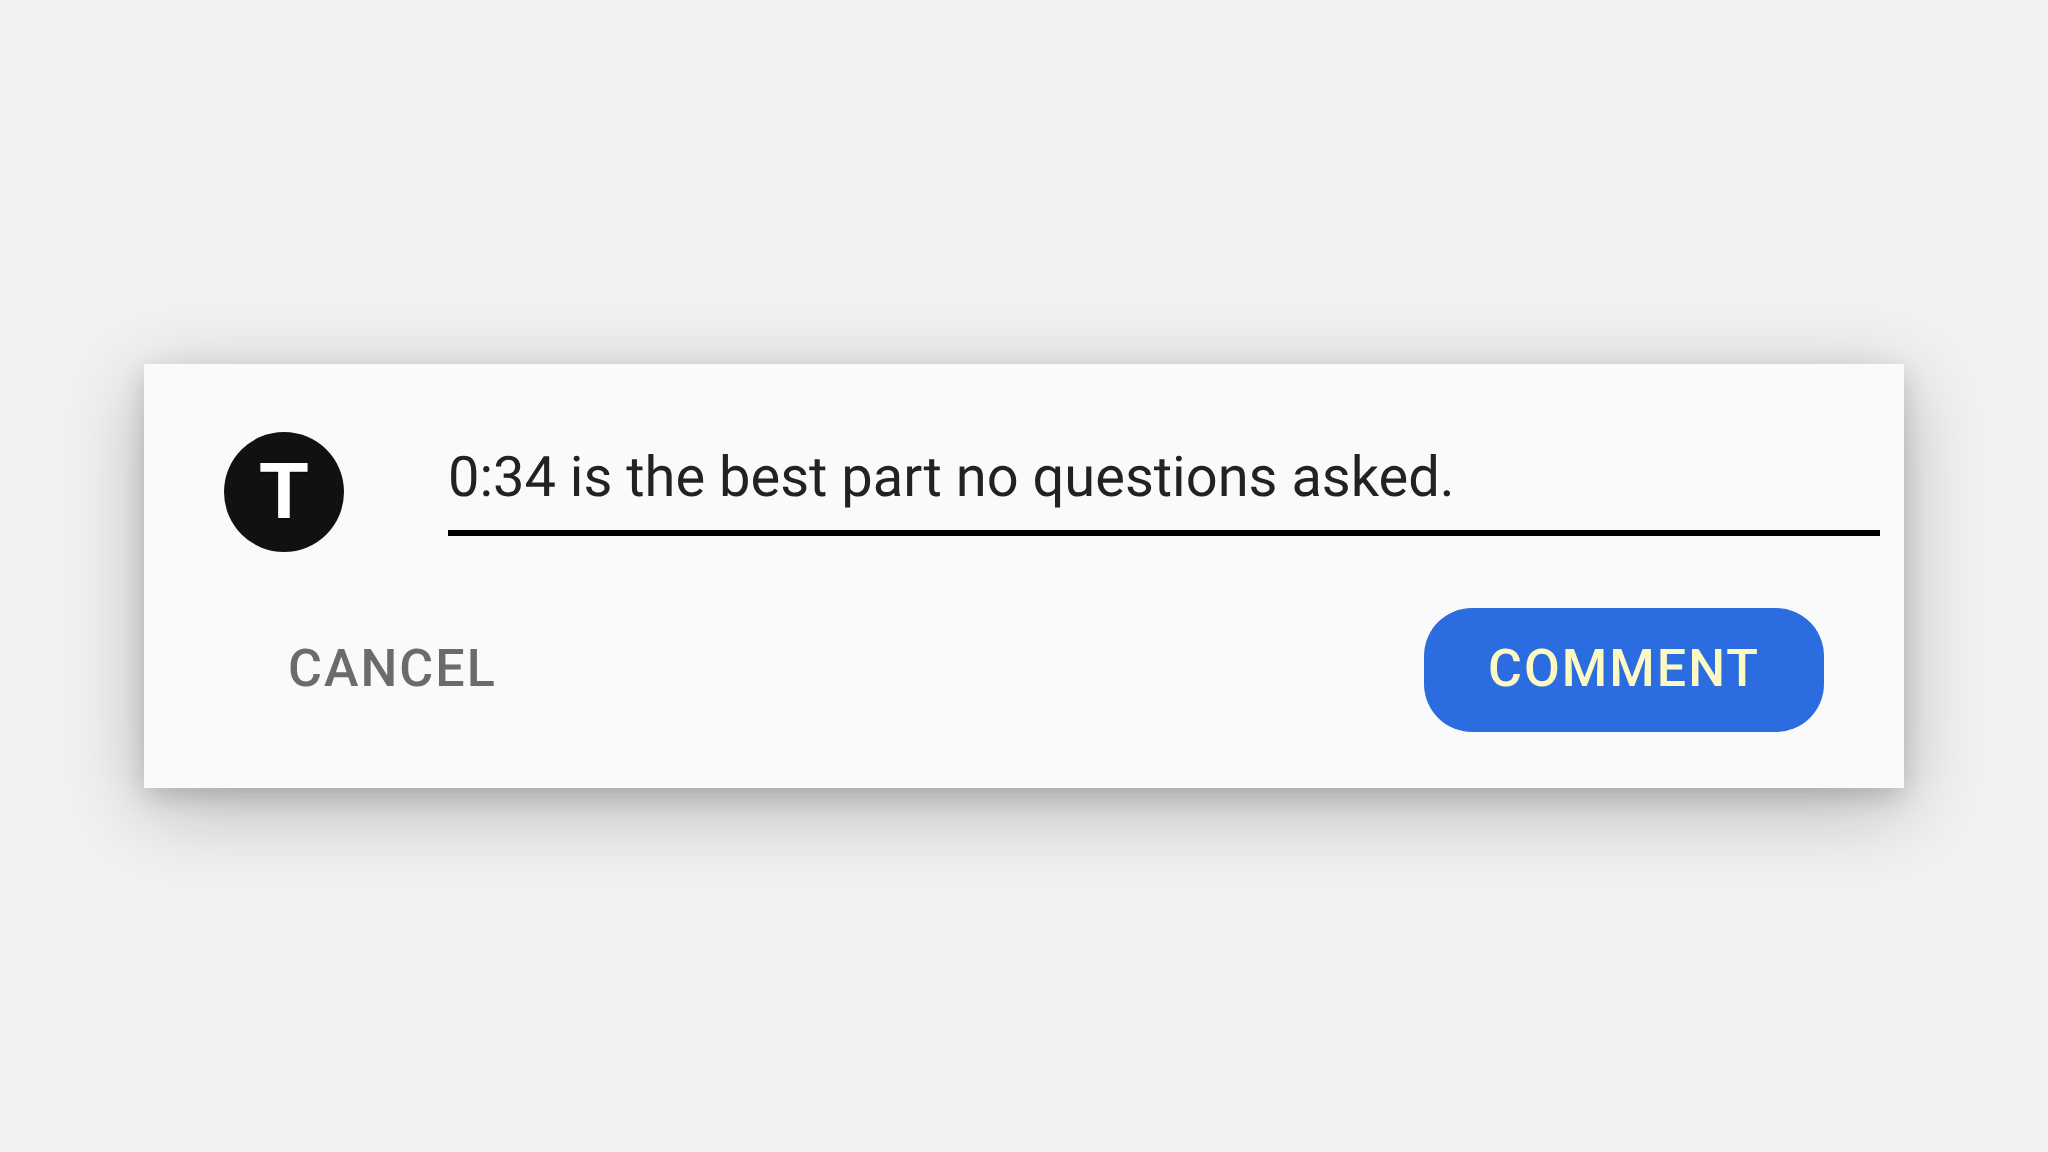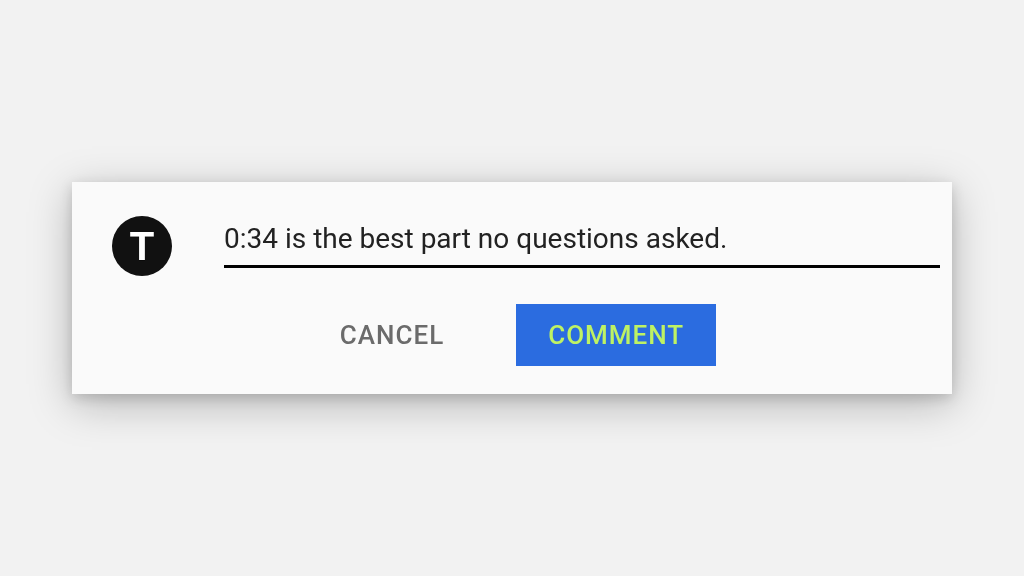--- a/index.html
+++ b/index.html
@@ -51,41 +51,42 @@
       border: none;
       background: transparent;
       outline: none;
       padding-bottom: 10px;
       border-bottom: 3px solid #000;
       font-family: inherit;
       margin-left: 28px;
     }
     .actions {
       display: flex;
-      justify-content: center;
+      justify-content: space-between;
       gap: 40px;
       margin-top: 28px;
       align-items: center;
     }
     .btn {
       font-size: 26px;
       letter-spacing: 1px;
       font-weight: 500;
       padding: 16px 32px;
       border: none;
       cursor: pointer;
       font-family: inherit;
     }
     .btn-cancel {
       background: transparent;
       color: #6b6b6b;
     }
     .btn-submit {
       background: #2b6ce0;
-      color: #bef264;
+      color: #fef9c3;
+      border-radius: 24px;
     }
   </style>
 </head>
 <body>
 
 <div class="comment-box">
   <div class="row-top">
     <div class="avatar">
       <span class="avatar-letter">T</span>
     </div>

